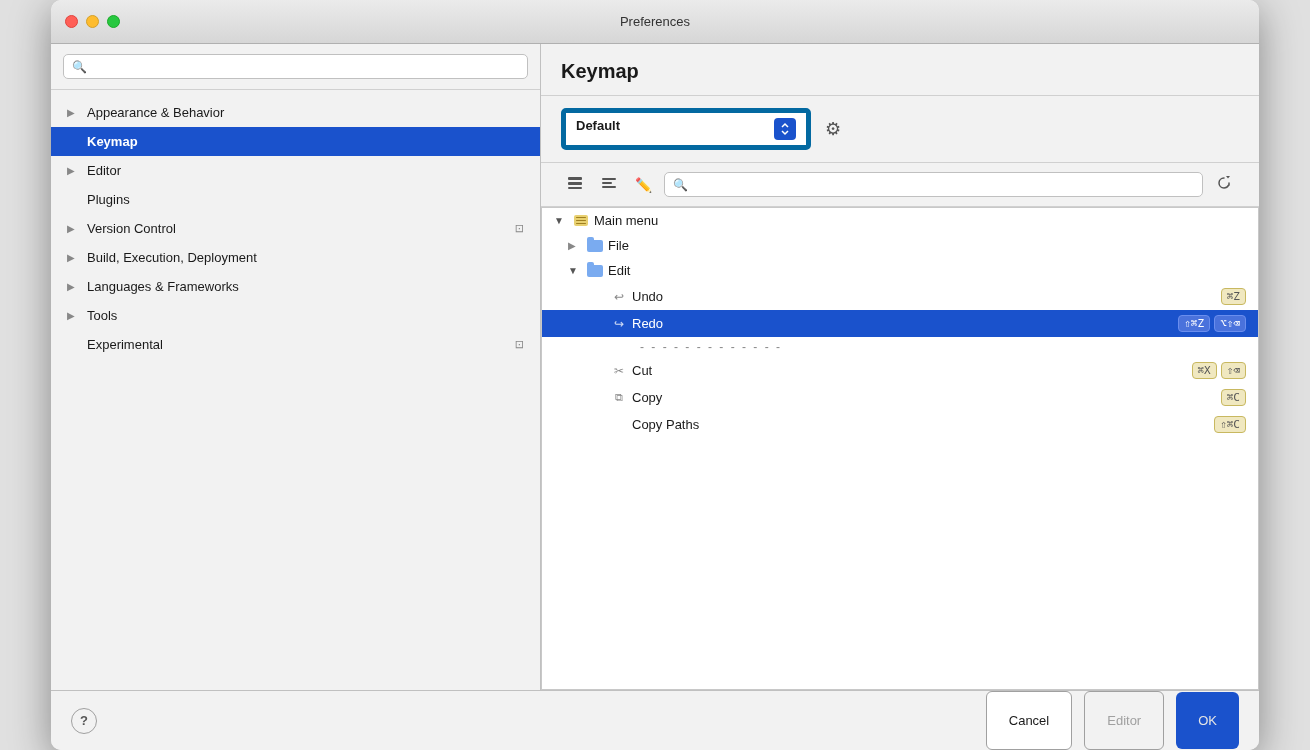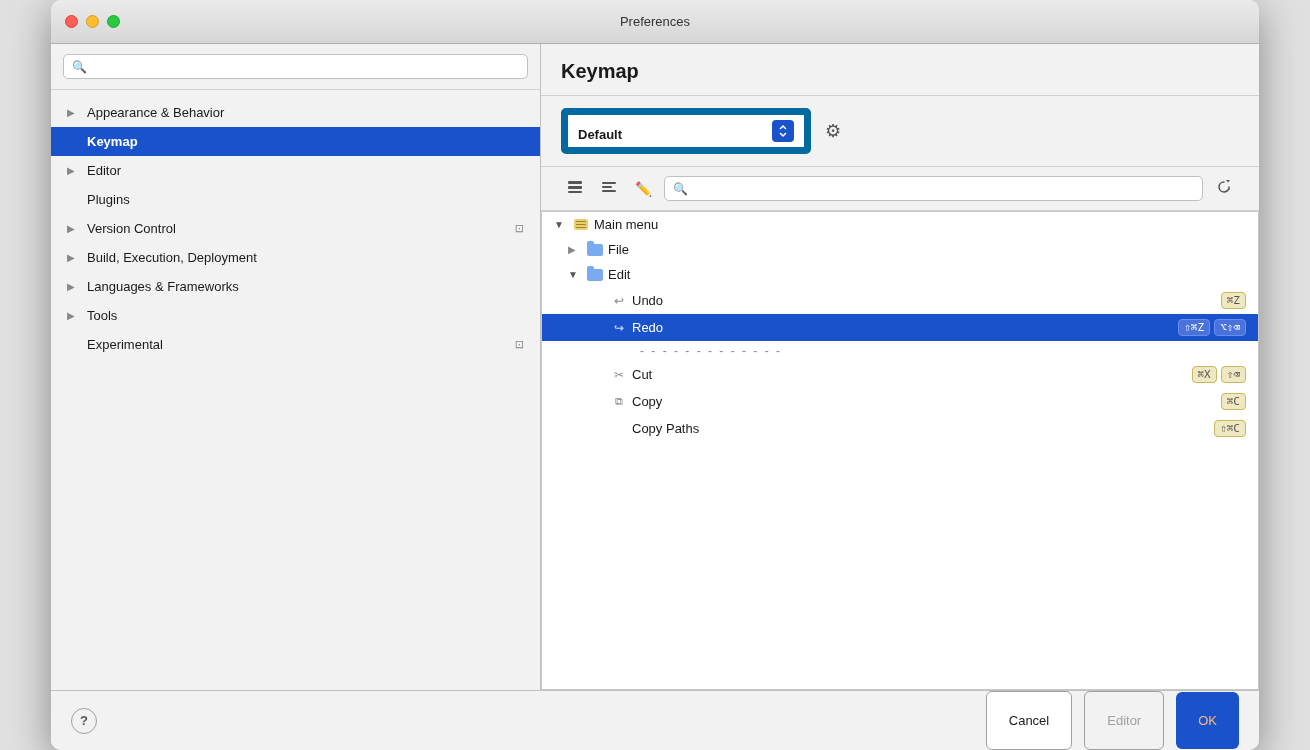--- a/index.html
+++ b/index.html
@@ -146,23 +146,23 @@
     }
     .keymap-controls {
       padding: 12px 20px;
       display: flex;
       align-items: center;
       gap: 10px;
       border-bottom: 1px solid #d0d0d0;
     }
     .keymap-dropdown {
       display: flex;
-      align-items: flex-end;
+      align-items: flex-start;
       background: white;
-      border: 7px solid #0369a1;
+      border: 5px solid #0369a1;
       border-radius: 5px;
       padding: 5px 10px;
       min-width: 250px;
       gap: 8px;
       cursor: pointer;
     }
     .keymap-dropdown-label {
       font-size: 13px;
       font-weight: 700;
       color: #1a1a1a;
@@ -353,21 +353,21 @@
       color: #1a1a1a;
     }
     .btn-apply {
       background: #f2f2f2;
       border: 1px solid #a0a0a0;
       color: #a0a0a0;
     }
     .btn-ok {
       background: #1A52CC;
       border: none;
-      color: #fdba74;
+      color: #e5e5e5;
       font-weight: 500;
     }
   </style>
 </head>
 <body>
 
 <div class="window">
 
   <div class="title-bar">
     <div class="traffic-lights">

